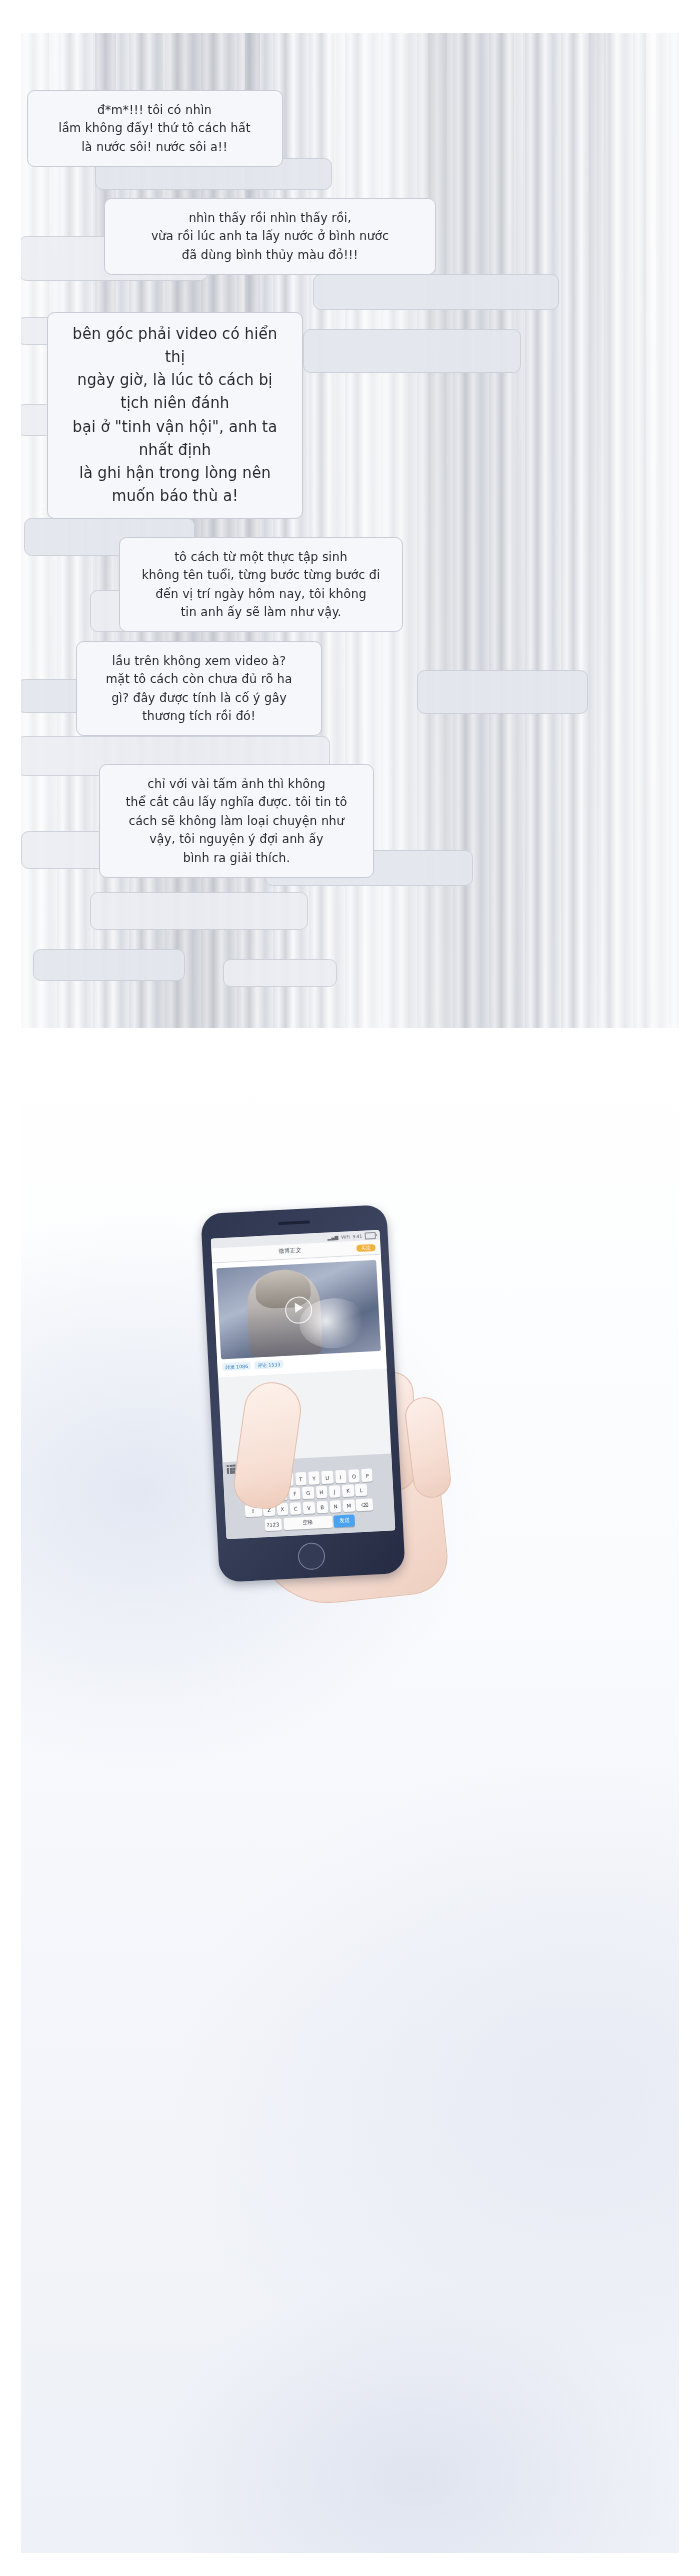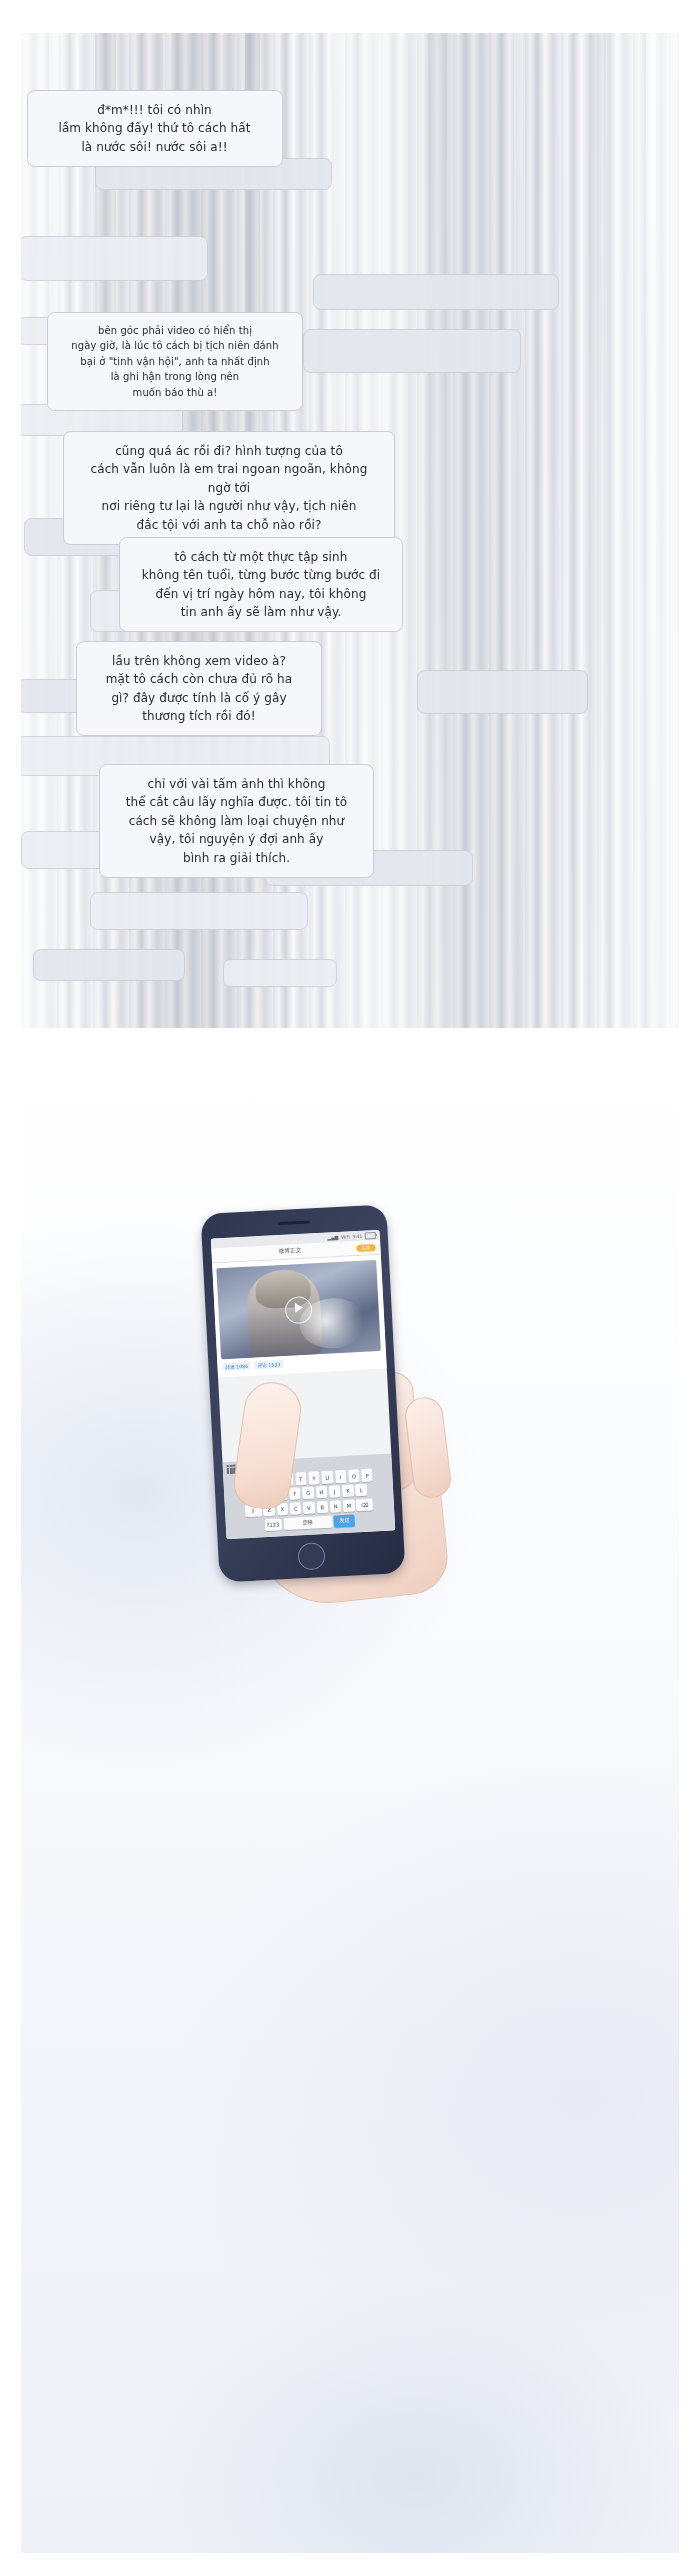--- a/index.html
+++ b/index.html
@@ -413,35 +413,34 @@
   <div class="bubble empty pale" style="left:90px;top:876px;width:218px;height:38px;"></div>
   <div class="bubble empty" style="left:33px;top:933px;width:152px;height:32px;"></div>
   <div class="bubble empty pale" style="left:223px;top:943px;width:114px;height:28px;"></div>
 
   <div class="bubble white" style="left:26.5px;top:74px;width:256px;">
     <span class="txt">đ*m*!!! tôi có nhìn
 lầm không đấy! thứ tô cách hất
 là nước sôi! nước sôi a!!</span>
   </div>
 
-
-  <div class="bubble white" style="left:47px;top:296px;width:256px;font-size:10px;">
+  <div class="bubble white" style="left:104px;top:182px;width:332px;">
+    <span class="txt">nhìn thấy rồi nhìn thấy rồi,
+vừa rồi lúc anh ta lấy nước ở bình nước
+đã dùng bình thủy màu đỏ!!!</span>
+  </div>
+
+  <div class="bubble white" style="left:47px;top:296px;width:256px;font-size:15px;">
     <span class="txt">bên góc phải video có hiển thị
 ngày giờ, là lúc tô cách bị tịch niên đánh
 bại ở "tinh vận hội", anh ta nhất định
 là ghi hận trong lòng nên
 muốn báo thù a!</span>
   </div>
 
-  <div class="bubble white" style="left:63px;top:415px;width:332px;">
-    <span class="txt">cũng quá ác rồi đi? hình tượng của tô
-cách vẫn luôn là em trai ngoan ngoãn, không ngờ tới
-nơi riêng tư lại là người như vậy, tịch niên
-đắc tội với anh ta chỗ nào rồi?</span>
-  </div>
 
   <div class="bubble white" style="left:119px;top:521px;width:284px;">
     <span class="txt">tô cách từ một thực tập sinh
 không tên tuổi, từng bước từng bước đi
 đến vị trí ngày hôm nay, tôi không
 tin anh ấy sẽ làm như vậy.</span>
   </div>
 
   <div class="bubble white" style="left:76px;top:625px;width:246px;">
     <span class="txt">lầu trên không xem video à?

